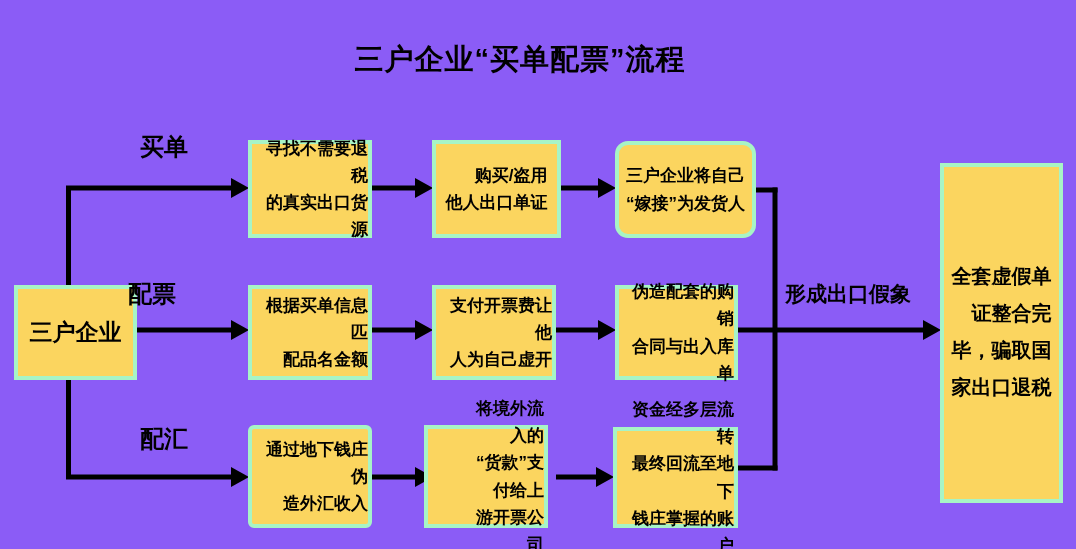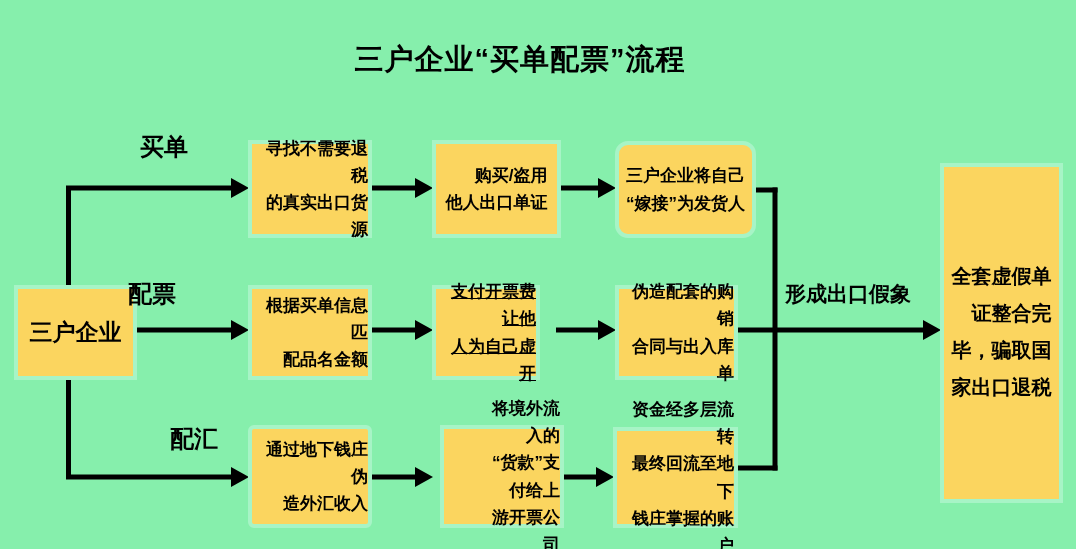--- a/index.html
+++ b/index.html
@@ -4,21 +4,21 @@
 <style>
   :root{
     --node-fill:#FBD55F;
     --node-border:#A7F4C6;
     --connector:#000000;
   }
   html,body{margin:0;padding:0;background:#ffffff;}
   #stage{
     position:relative;
     width:1076px;height:549px;
-    background:#86efac;
+    background:#8b5cf6;
     font-family:"Liberation Sans", sans-serif;
     overflow:hidden;
   }
   #title{
     position:absolute;
     left:0;top:40px;width:1040px;
     text-align:center;
     font-size:29px;
     font-weight:bold;
     color:#000;
@@ -102,39 +102,39 @@
       <polygon points="941,330 923,320 923,340" stroke="none"></polygon>
     </g>
   </svg>
 
   <div id="title">三户企业“买单配票”流程</div>
 
   <div class="node start" style="left:6px;top:285px;width:123px;height:95px;margin-left:8px;">三户企业</div>
 
   <div class="branch-label" style="left:140px;top:131px;">买单</div>
   <div class="branch-label" style="left:128px;top:278px;">配票</div>
-  <div class="branch-label" style="left:140px;top:423px;margin-left:30px;">配汇</div>
+  <div class="branch-label" style="left:140px;top:423px;">配汇</div>
 
   <div class="node" style="left:248px;top:140px;width:124px;height:98px;">寻找不需要退税
 的真实出口货源</div>
   <div class="node" style="left:432px;top:140px;width:129px;height:98px;">购买/盗用
 他人出口单证</div>
   <div class="node" style="left:615px;top:141px;width:141px;height:97px;border-radius:13px;">三户企业将自己
 “嫁接”为发货人</div>
 
   <div class="node" style="left:248px;top:285px;width:124px;height:95px;">根据买单信息匹
 配品名金额</div>
-  <div class="node" style="left:432px;top:285px;width:108px;height:95px;text-decoration:underline;">支付开票费让他
+  <div class="node" style="left:432px;top:285px;width:124px;height:95px;">支付开票费让他
 人为自己虚开</div>
   <div class="node" style="left:615px;top:285px;width:123px;height:95px;">伪造配套的购销
 合同与出入库单</div>
 
   <div class="node" style="left:248px;top:425px;width:124px;height:103px;border-radius:6px;">通过地下钱庄伪
 造外汇收入</div>
-  <div class="node" style="left:440px;top:425px;width:124px;height:103px;padding-left:32px;">将境外流入的
+  <div class="node" style="left:424px;top:425px;width:124px;height:103px;padding-left:32px;">将境外流入的
 “货款”支付给上
 游开票公司</div>
   <div class="node" style="left:613px;top:427px;width:125px;height:101px;">资金经多层流转
 最终回流至地下
 钱庄掌握的账户</div>
 
   <div class="merge-label">形成出口假象</div>
 
   <div class="node end" style="left:940px;top:163px;width:123px;height:340px;">全套虚假单
 证整合完

